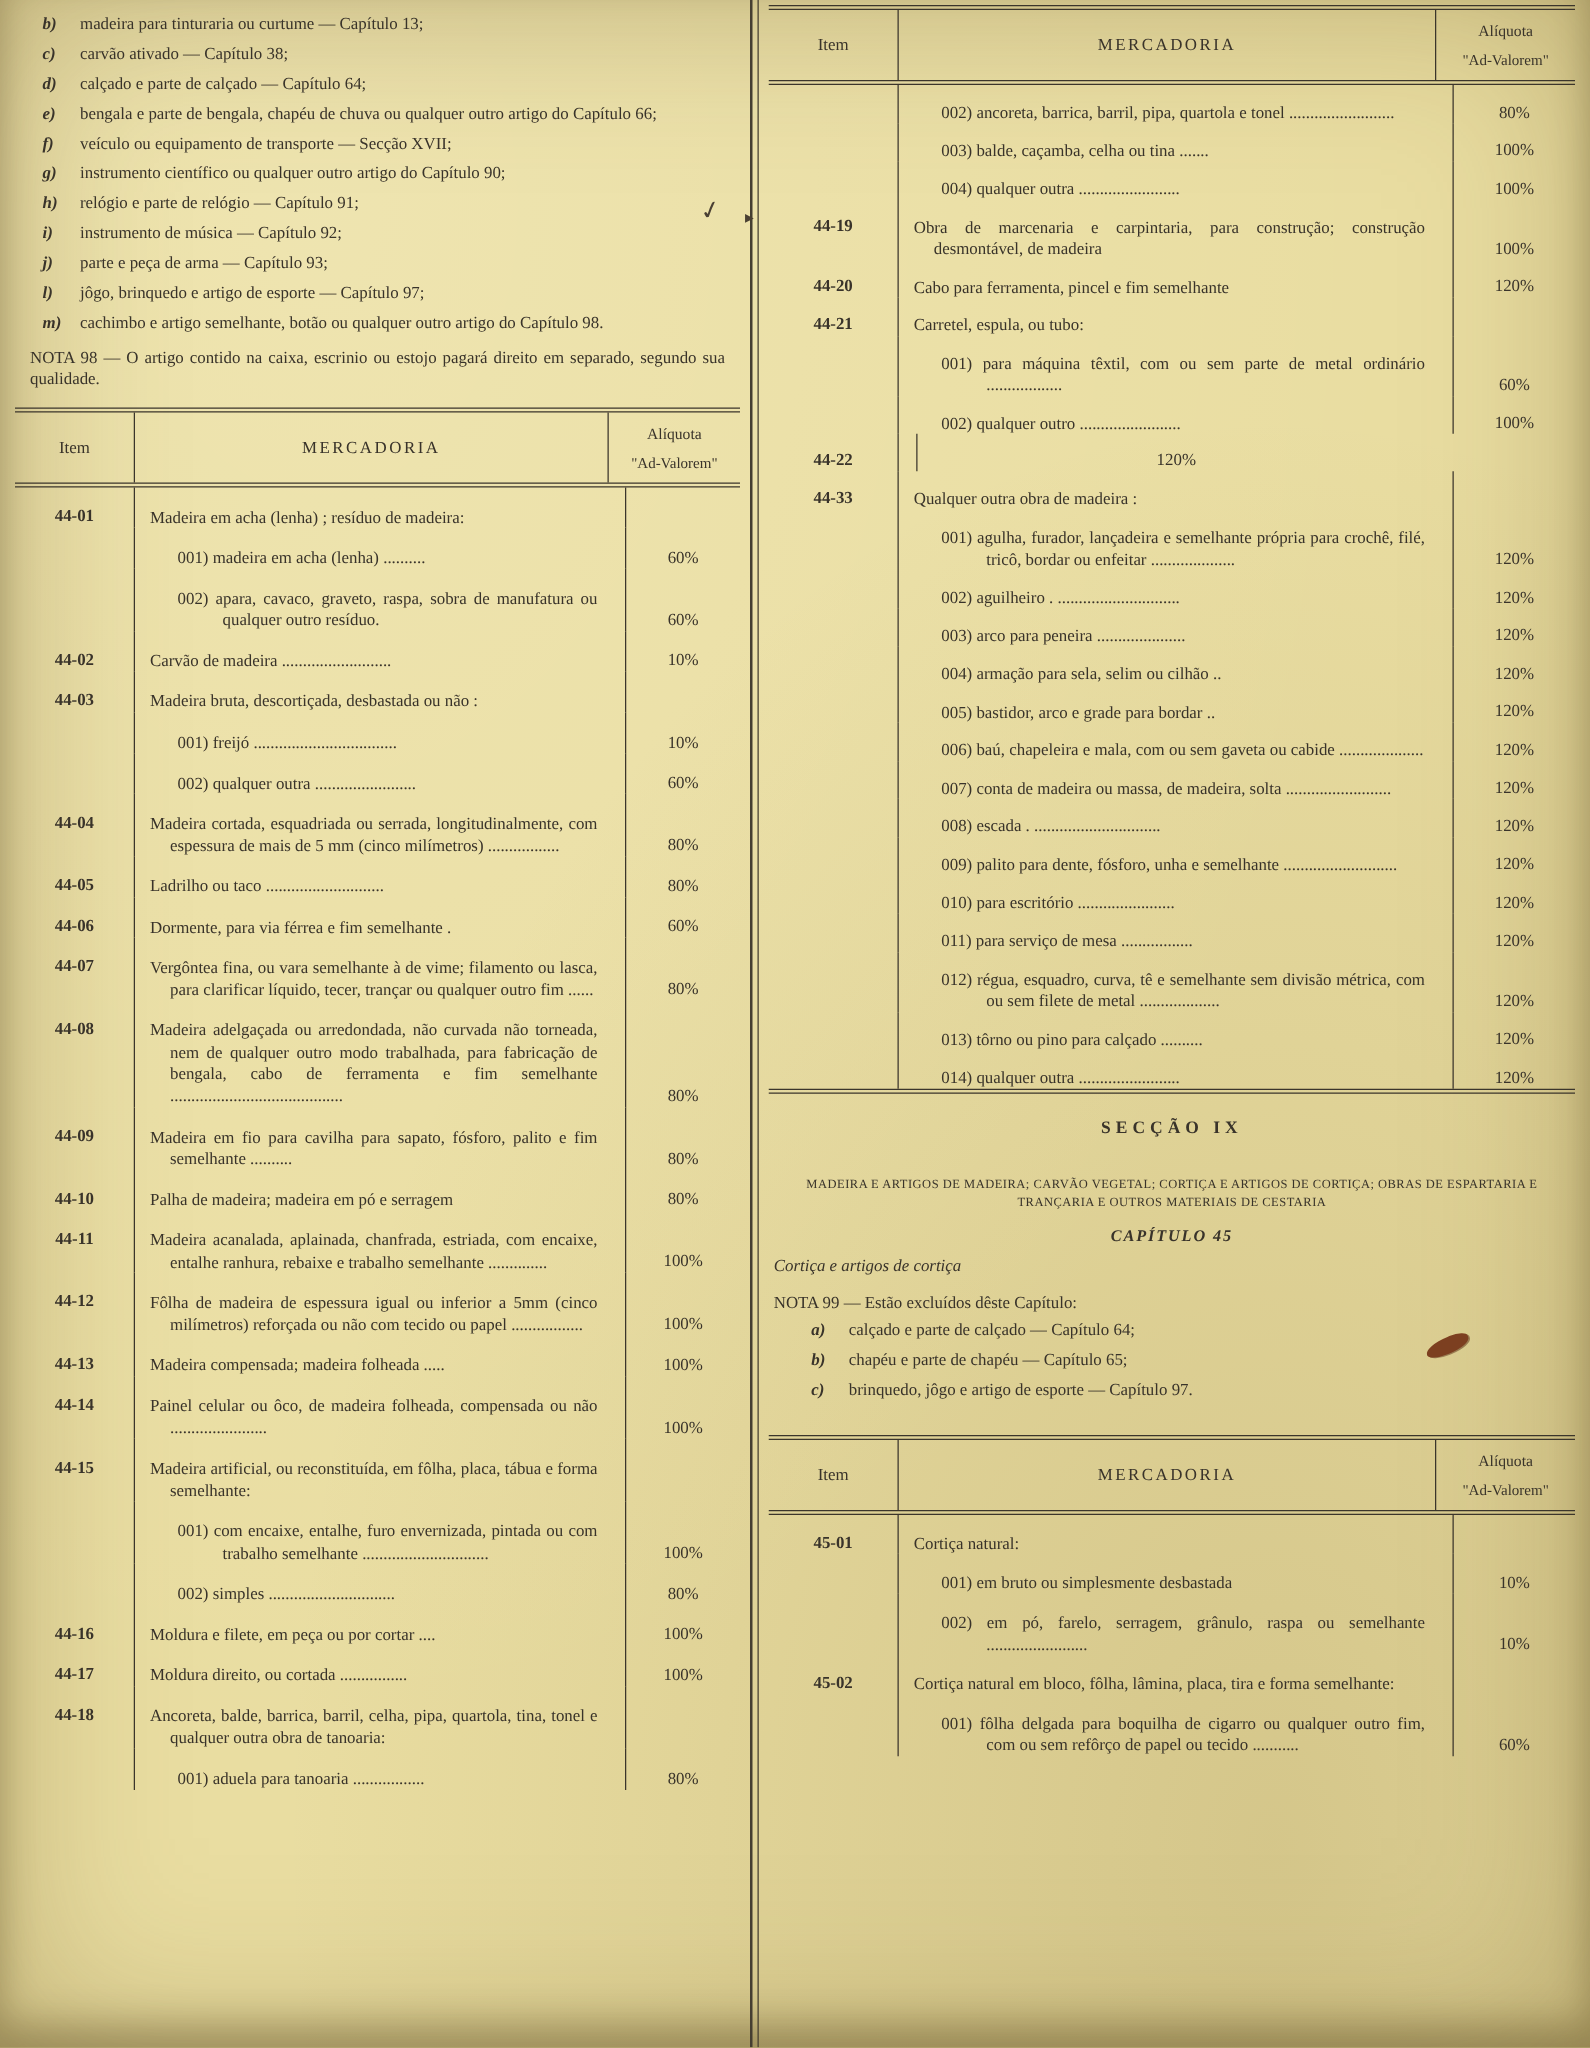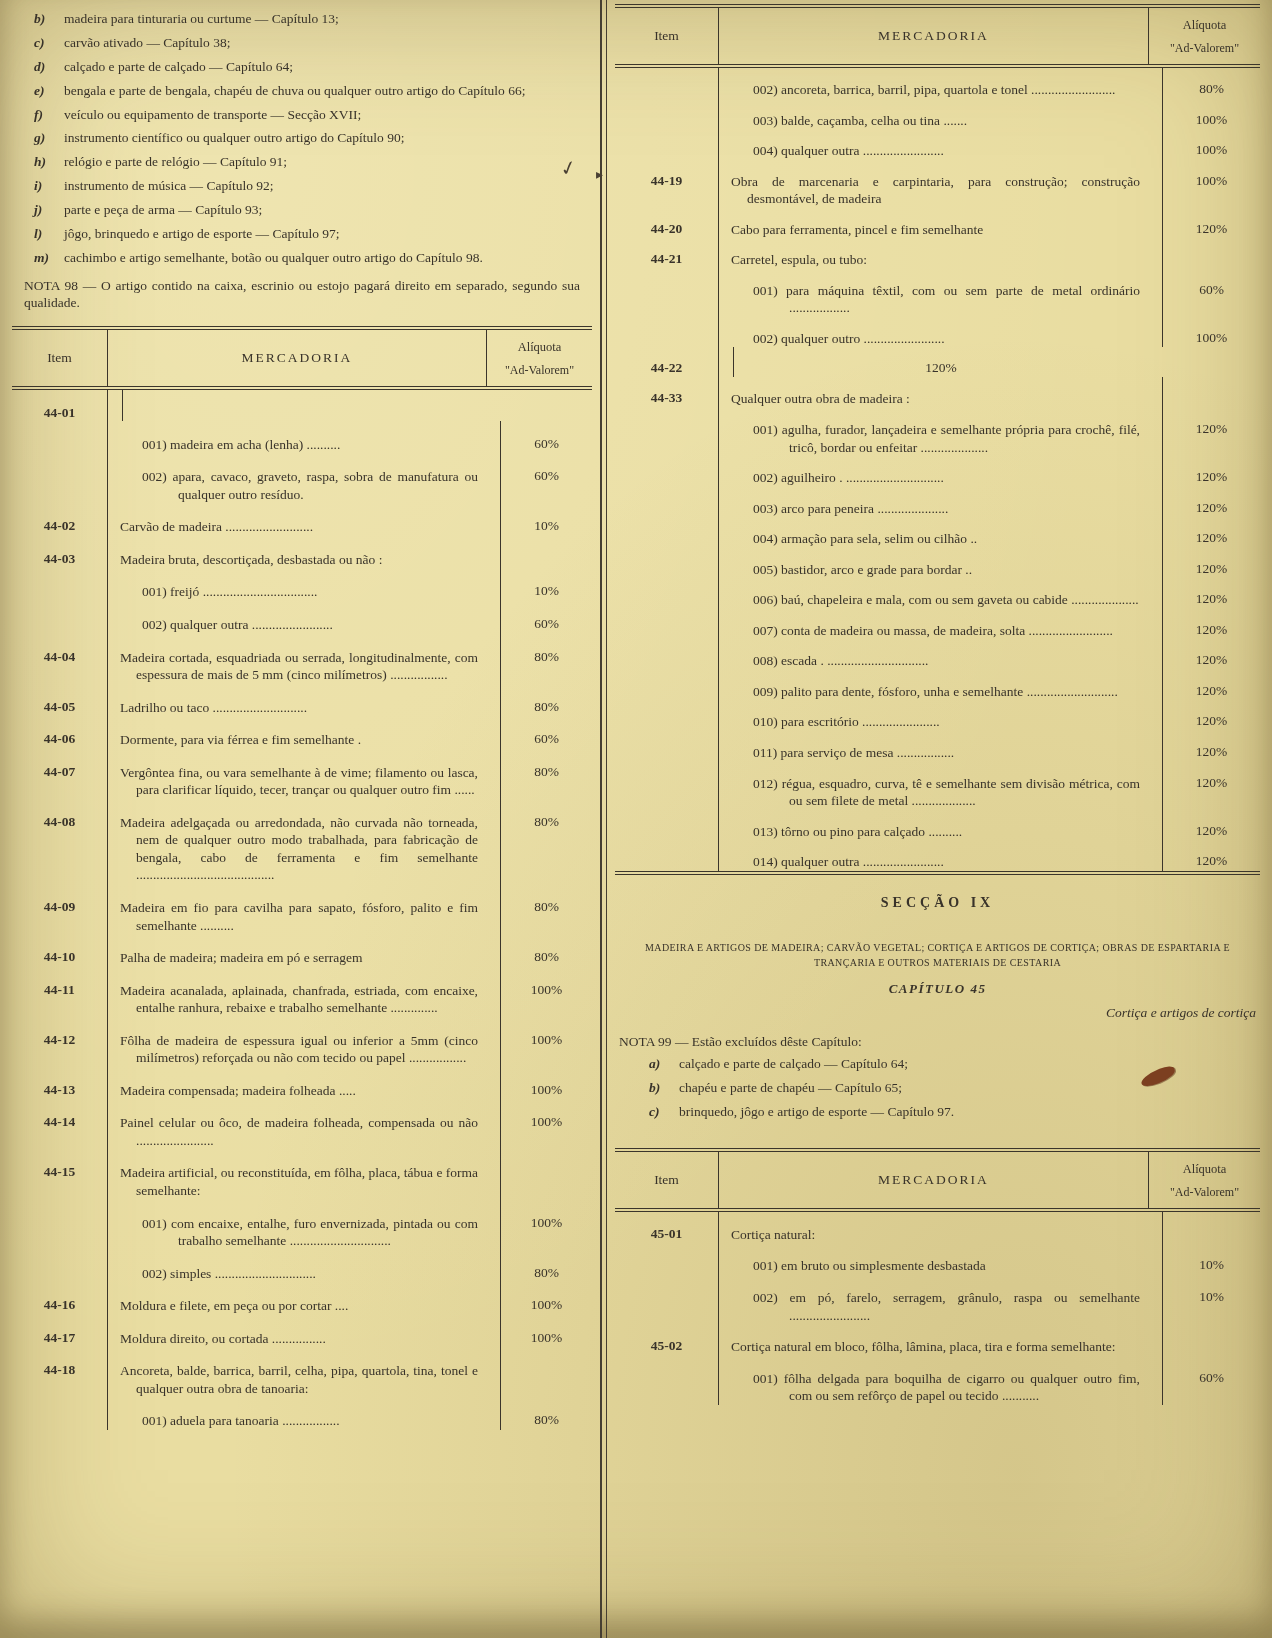--- a/index.html
+++ b/index.html
@@ -37,28 +37,28 @@
   .h-rate{border-left:1px solid #3b352b;text-align:center;font-size:12.5px;padding:10px 4px 8px;}
   .h-adv{margin-top:8px;font-size:12px;}
   .trow{display:grid;}
   .t-left{--gap:15px;}
   .t-right{--gap:13px;border-bottom:4px double #3b352b;}
   .t-bot{--gap:14px;margin-top:14px;}
   .trow > div{padding-top:var(--gap,14px);}
   .c-item{border-right:1px solid #3b352b;text-align:center;font-weight:bold;}
   .c-desc{padding-left:28px;padding-right:8px;text-indent:-16px;text-align:justify;line-height:1.3;}
   .sub .c-desc{padding-left:70px;text-indent:-36px;}
-  .c-rate{border-left:1px solid #3b352b;display:flex;align-items:flex-start;justify-content:center;padding-bottom:1px;margin-left:14px;}
+  .c-rate{border-left:1px solid #3b352b;display:flex;align-items:flex-end;justify-content:center;padding-bottom:1px;margin-left:14px;}
 
   
   .section{padding:20px 4px 6px;font-size:13.5px;}
   .sec-title{text-align:center;font-weight:bold;letter-spacing:4px;font-size:14px;}
   .sec-sub{font-size:10px;text-align:center;margin:29px 2px 2px;line-height:1.55;letter-spacing:.4px;}
   .cap{font-style:italic;text-align:center;margin-top:10px;letter-spacing:1.5px;font-size:13px;font-weight:bold;}
-  .cap-sub{font-style:italic;text-align:right;margin-top:8px;}
+  .cap-sub{font-style:italic;text-align:left;margin-top:8px;}
   .nota99{margin:12px 0 6px;line-height:1.3;}
   .section .exc-item{margin-left:30px;}
 
   
   .mark{position:absolute;color:#4a4033;}
   .mark-tick{left:560px;top:156px;font-size:20px;transform:rotate(-14deg);}
   .mark-arrow{left:596px;top:166px;font-size:14px;}
   .ink-smudge{position:absolute;left:1140px;top:1070px;width:36px;height:13px;background:#7c3f20;
     border-radius:60% 40% 55% 45%;transform:rotate(-22deg);box-shadow:1px 1px 0 rgba(90,45,20,.5);}
 </style>
@@ -121,20 +121,21 @@
         <div class="h-item">Item</div>
         <div class="h-merc">MERCADORIA</div>
         <div class="h-rate">
           <div>Alíquota</div>
           <div class="h-adv">"Ad-Valorem"</div>
         </div>
       </div>
       <div class="tbody">
           <div class="trow">
             <div class="c-item">44-01</div>
+            <div class="c-desc">Madeira em acha (lenha) ; resíduo de madeira:</div>
             <div class="c-rate">
               <span></span>
             </div>
           </div>
           <div class="trow sub">
             <div class="c-item"></div>
             <div class="c-desc">001) madeira em acha (lenha) ..........</div>
             <div class="c-rate">
               <span>60%</span>
             </div>

